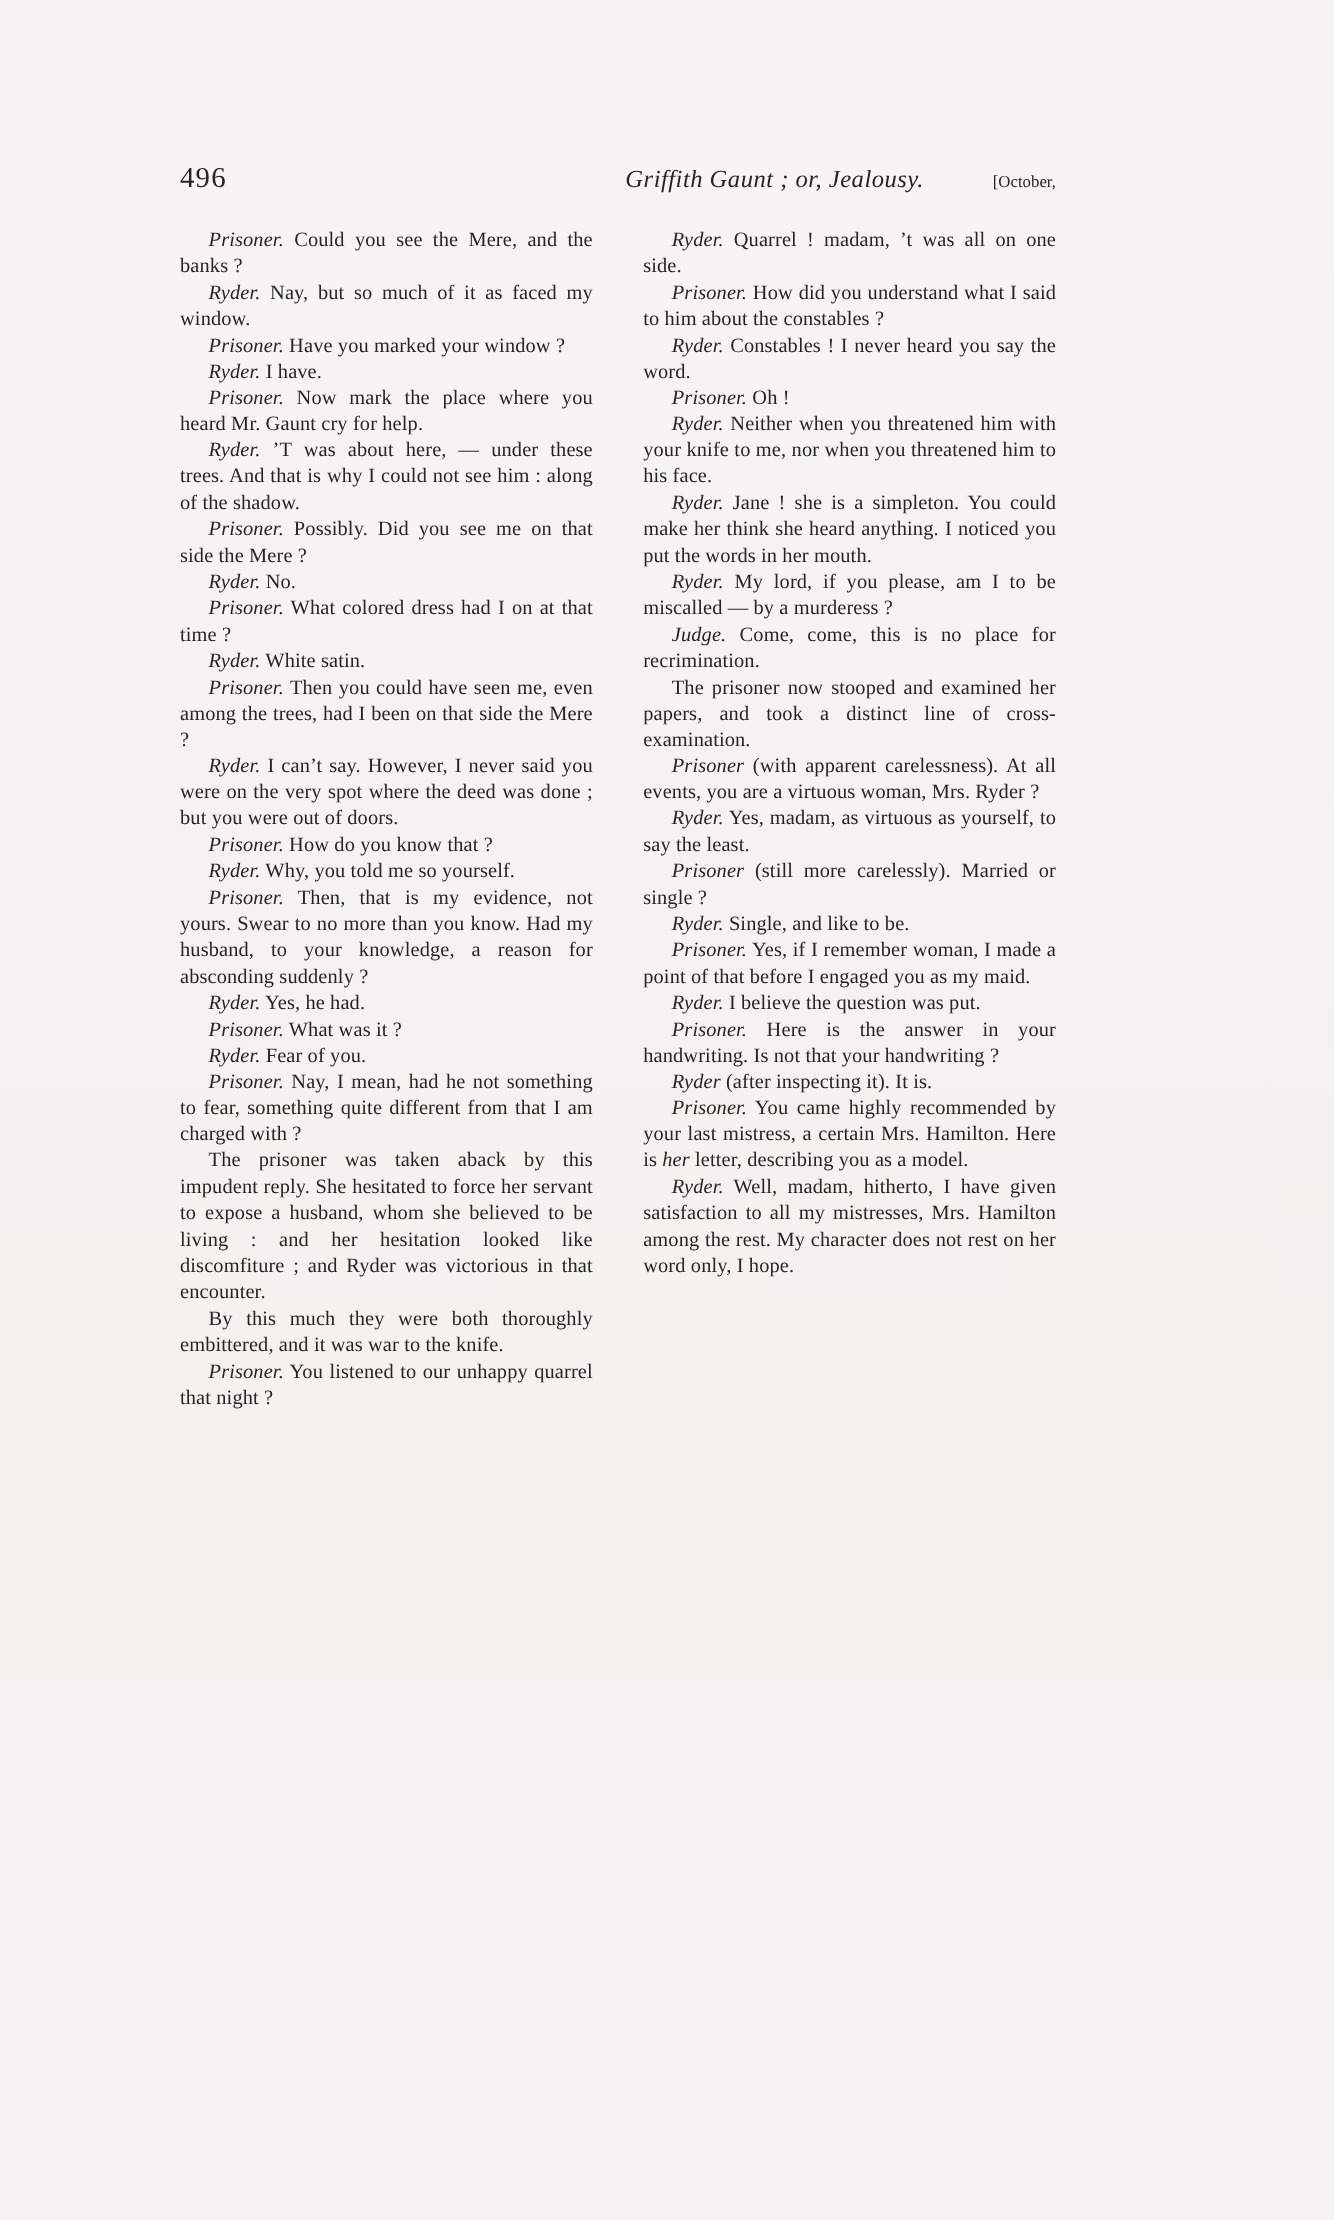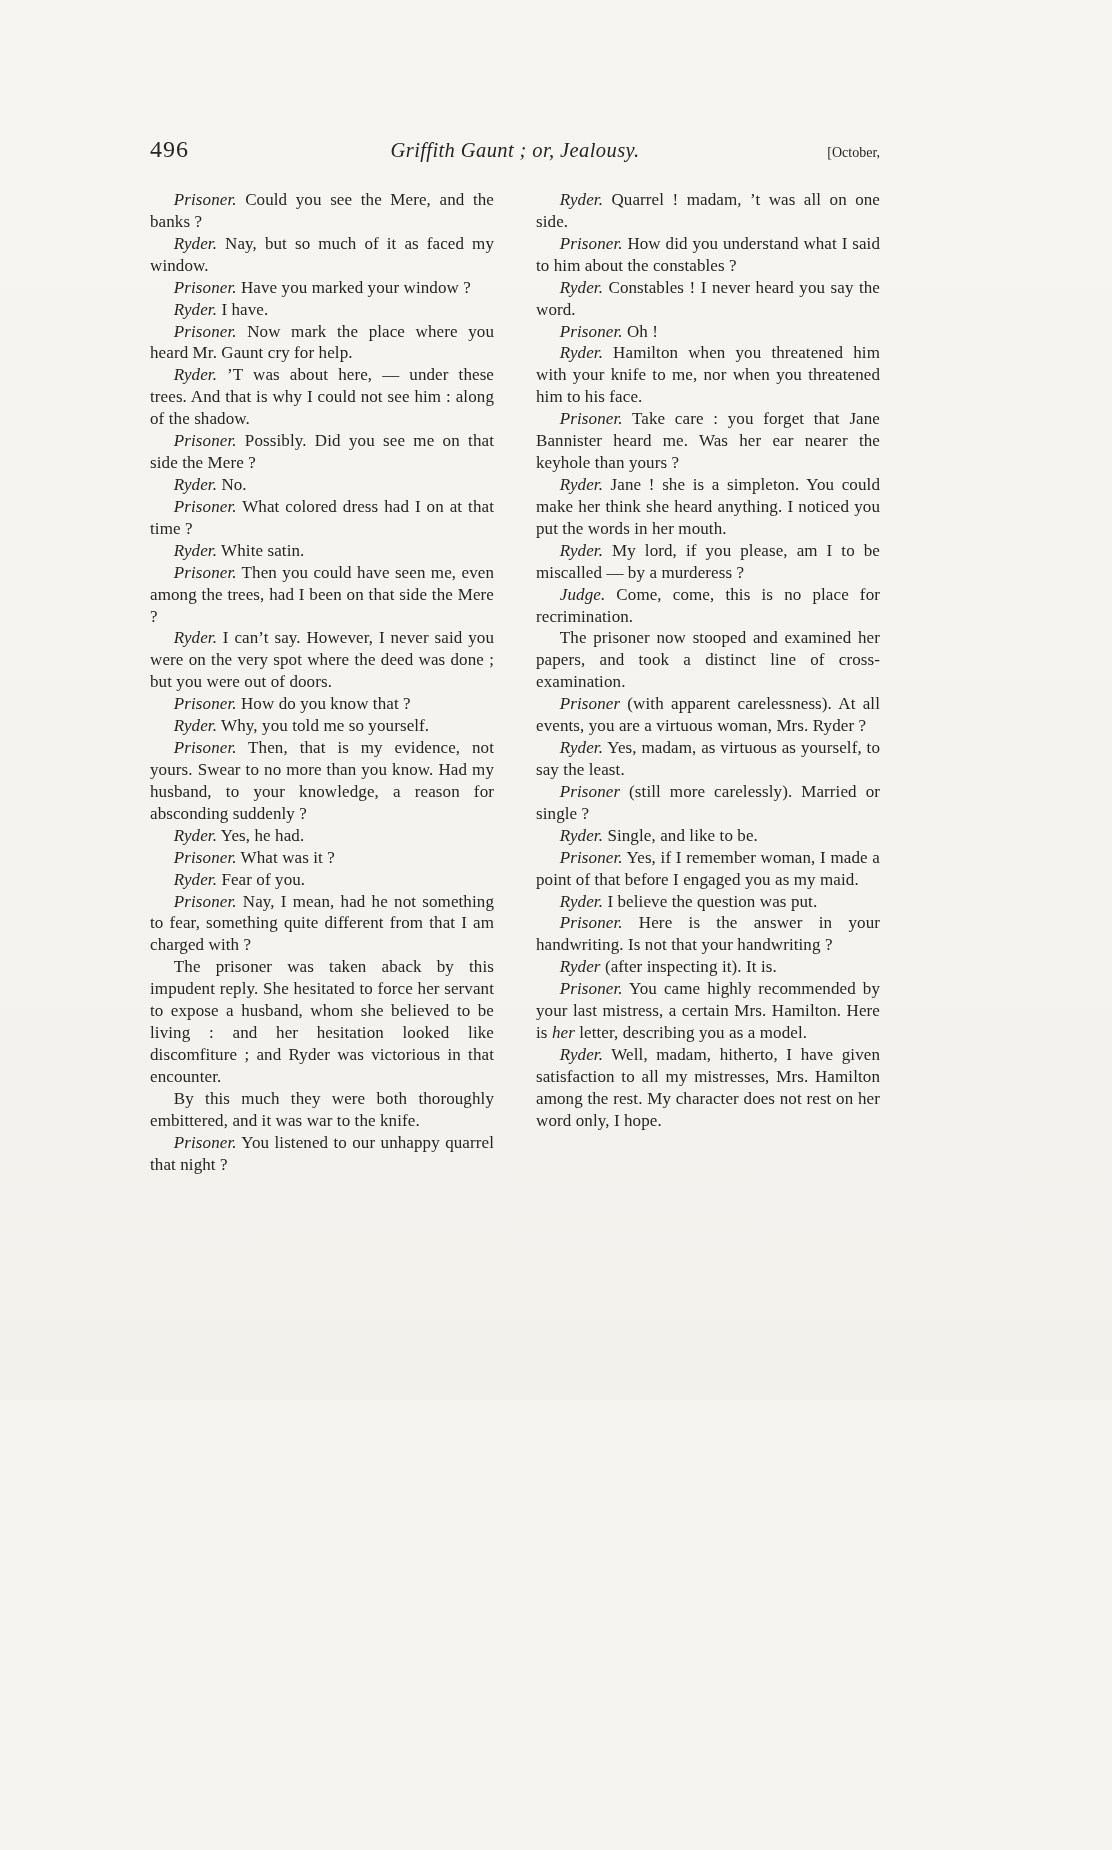--- a/index.html
+++ b/index.html
@@ -31,21 +31,21 @@
   }
   .page-number {
     font-size: 24px;
     letter-spacing: 1px;
     width: 110px;
   }
   .running-title {
     font-style: italic;
     font-size: 20.5px;
     letter-spacing: 0.4px;
-    text-align: center;
+    text-align: right;
     flex: 1;
   }
   .issue-date {
     font-size: 14px;
     width: 110px;
     text-align: right;
   }
   .columns {
     display: flex;
     gap: 42px;
@@ -98,22 +98,21 @@
           <p><i>Prisoner.</i><span> Nay, I mean, had he not something to fear, something quite different from that I am charged with ?</span></p>
           <p><span>The prisoner was taken aback by this impudent reply.  She hesitated to force her servant to expose a husband, whom she believed to be living : and her hesitation looked like discomfiture ; and Ryder was victorious in that encounter.</span></p>
           <p><span>By this much they were both thoroughly embittered, and it was war to the knife.</span></p>
           <p><i>Prisoner.</i><span> You listened to our unhappy quarrel that night ?</span></p>
         </div>
       <div class="column">
           <p><i>Ryder.</i><span> Quarrel !  madam, ’t was all on one side.</span></p>
           <p><i>Prisoner.</i><span> How did you understand what I said to him about the constables ?</span></p>
           <p><i>Ryder.</i><span> Constables !  I never heard you say the word.</span></p>
           <p><i>Prisoner.</i><span> Oh !</span></p>
-          <p><i>Ryder.</i><span> Hamilton when you threatened him with your knife to me, nor when you threatened him to his face.</span></p>
-          <p><i>Prisoner.</i><span> Take care : you forget that Jane Bannister heard me.  Was her ear nearer the keyhole than yours ?</span></p>
+          <p><i>Ryder.</i><span> Neither when you threatened him with your knife to me, nor when you threatened him to his face.</span></p>
           <p><i>Ryder.</i><span> Jane !  she is a simpleton. You could make her think she heard anything.  I noticed you put the words in her mouth.</span></p>
           <p><i>Ryder.</i><span> My lord, if you please, am I to be miscalled — by a murderess ?</span></p>
           <p><i>Judge.</i><span> Come, come, this is no place for recrimination.</span></p>
           <p><span>The prisoner now stooped and examined her papers, and took a distinct line of cross-examination.</span></p>
           <p><i>Prisoner</i><span> (with apparent carelessness). At all events, you are a virtuous woman, Mrs. Ryder ?</span></p>
           <p><i>Ryder.</i><span> Yes, madam, as virtuous as yourself, to say the least.</span></p>
           <p><i>Prisoner</i><span> (still more carelessly).  Married or single ?</span></p>
           <p><i>Ryder.</i><span> Single, and like to be.</span></p>
           <p><i>Prisoner.</i><span> Yes, if I remember woman, I made a point of that before I engaged you as my maid.</span></p>
           <p><i>Ryder.</i><span> I believe the question was put.</span></p>

